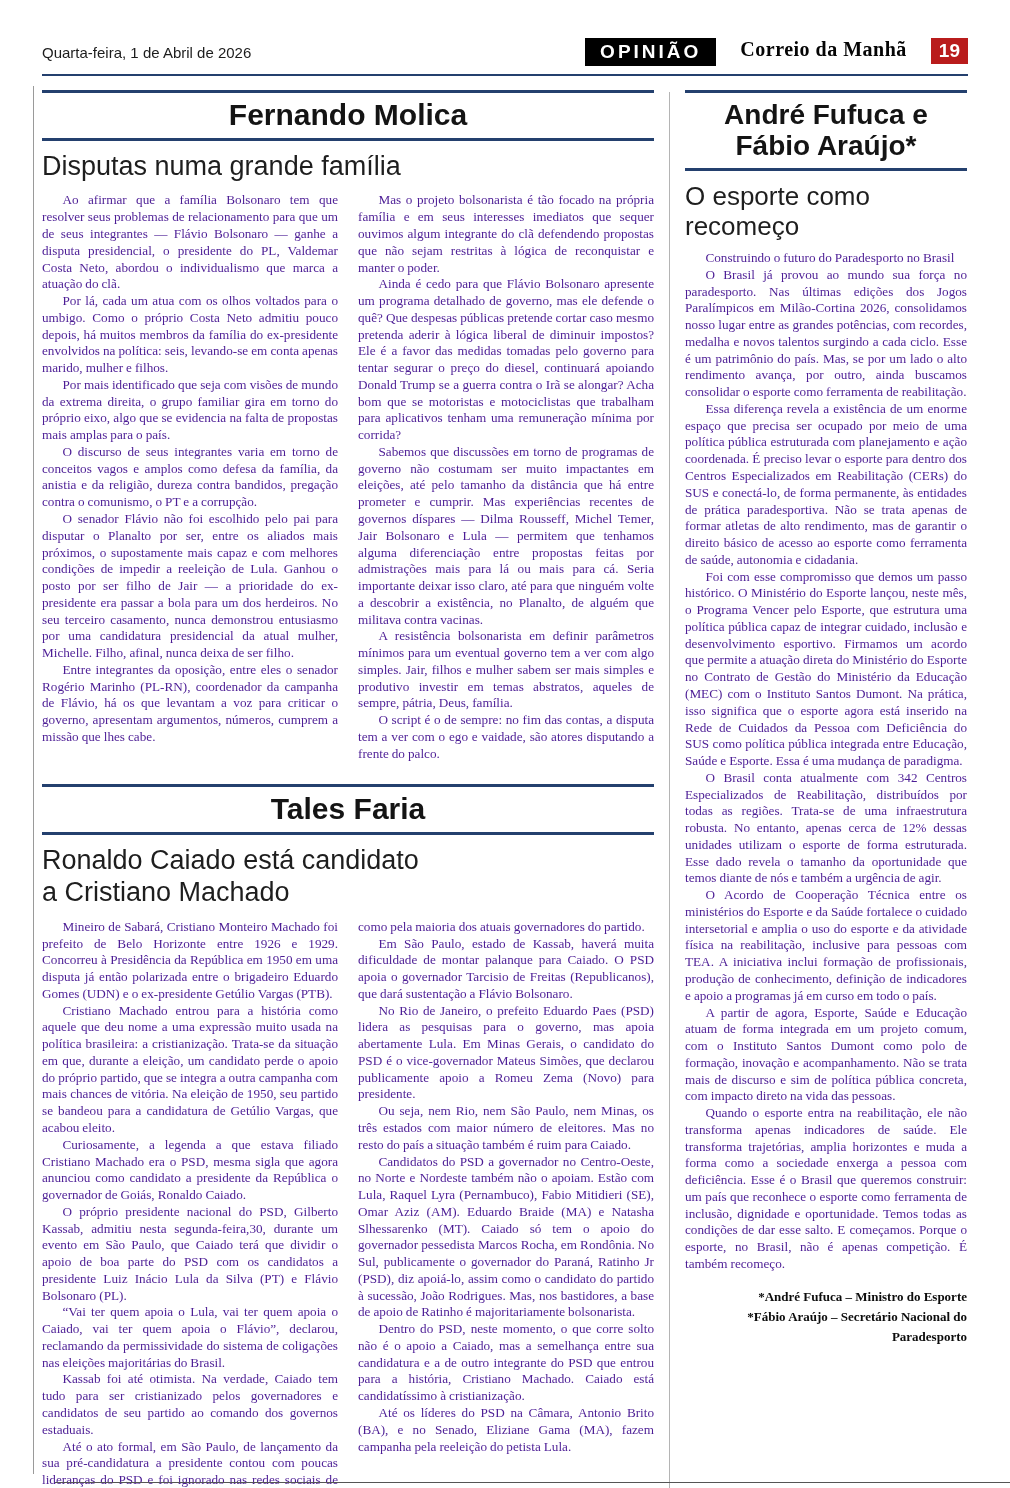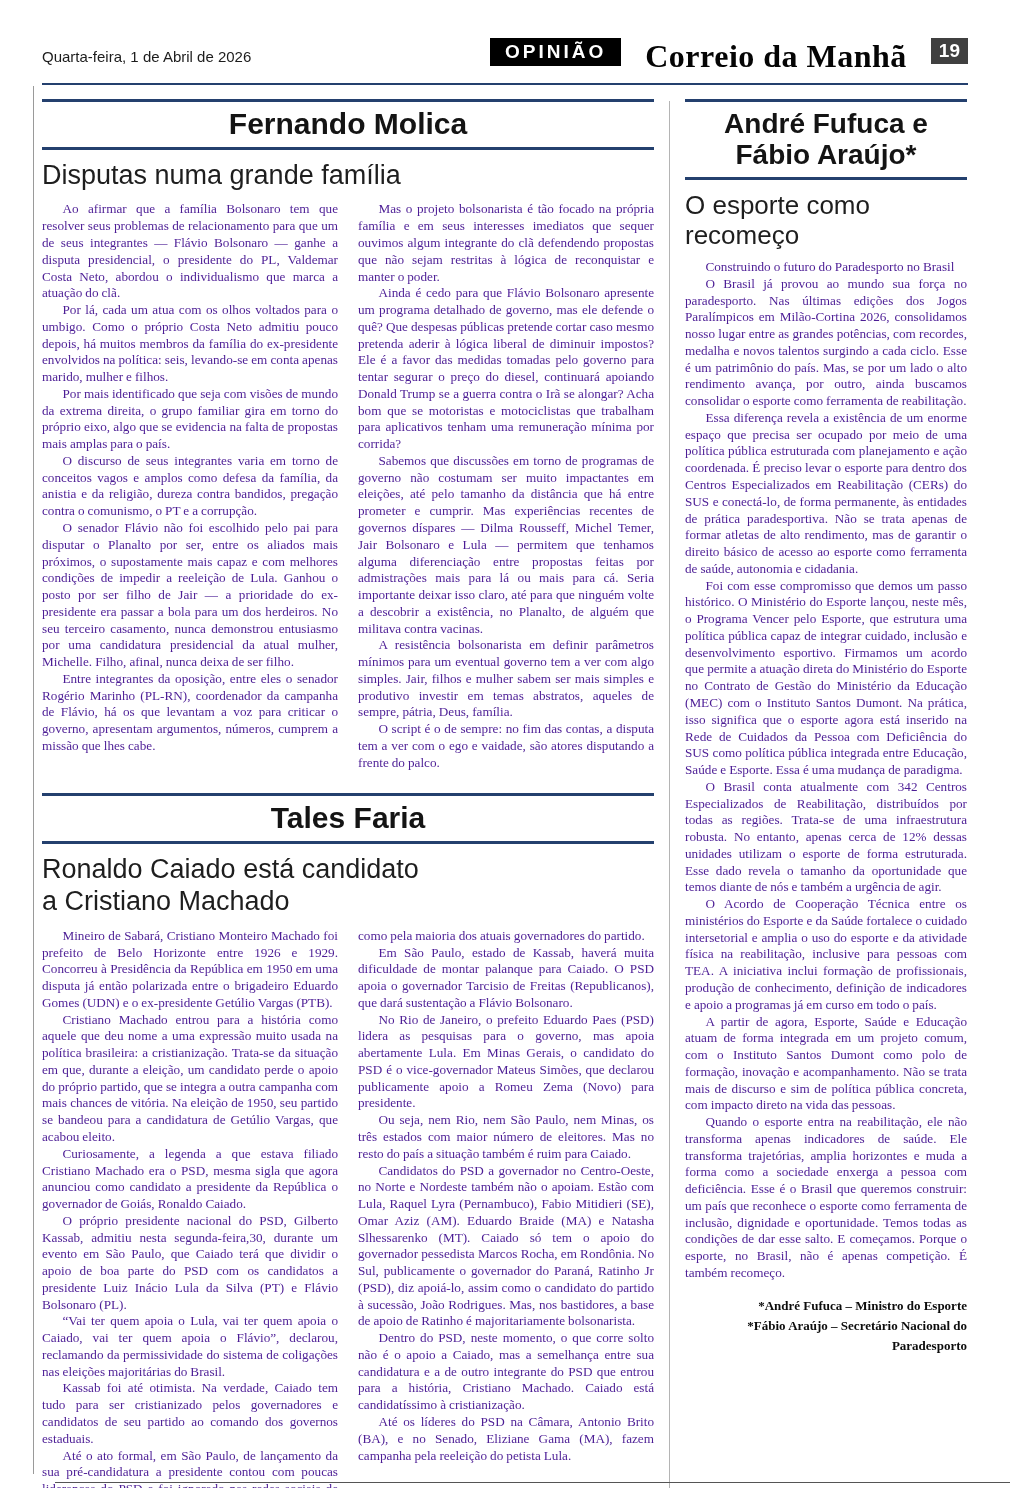--- a/index.html
+++ b/index.html
@@ -18,24 +18,24 @@
   .hdr { display:flex; align-items:center; }
   .hdr-date { font-family:"Liberation Sans", sans-serif; font-size:15px; color:#1c1c1c; }
   .hdr-right { margin-left:auto; display:flex; align-items:flex-start; gap:24px; }
   .section-box {
     background:#000; color:#fff;
     font-family:"Liberation Sans", sans-serif; font-weight:bold;
     font-size:19px; letter-spacing:3px; padding:3px 15px;
   }
   .masthead {
     font-family:"Liberation Serif", serif; font-weight:800;
-    font-size:32px; color:#050505; letter-spacing:0.5px;
+    font-size:20px; color:#050505; letter-spacing:0.5px;
   }
   .pagenum {
-    background:#404040; color:#fff;
+    background:#b91c1c; color:#fff;
     font-family:"Liberation Sans", sans-serif; font-weight:bold;
     font-size:19px; padding:2px 8px;
   }
   .hdr-rule { height:2px; background:#24406e; margin-top:8px; }
 
   
   .edge-left { position:absolute; left:33px; top:86px; bottom:14px; width:1px; background:#9a9a9a; }
   .edge-bottom { position:absolute; left:55px; right:0; bottom:5px; height:1px; background:#555; }
 
   

